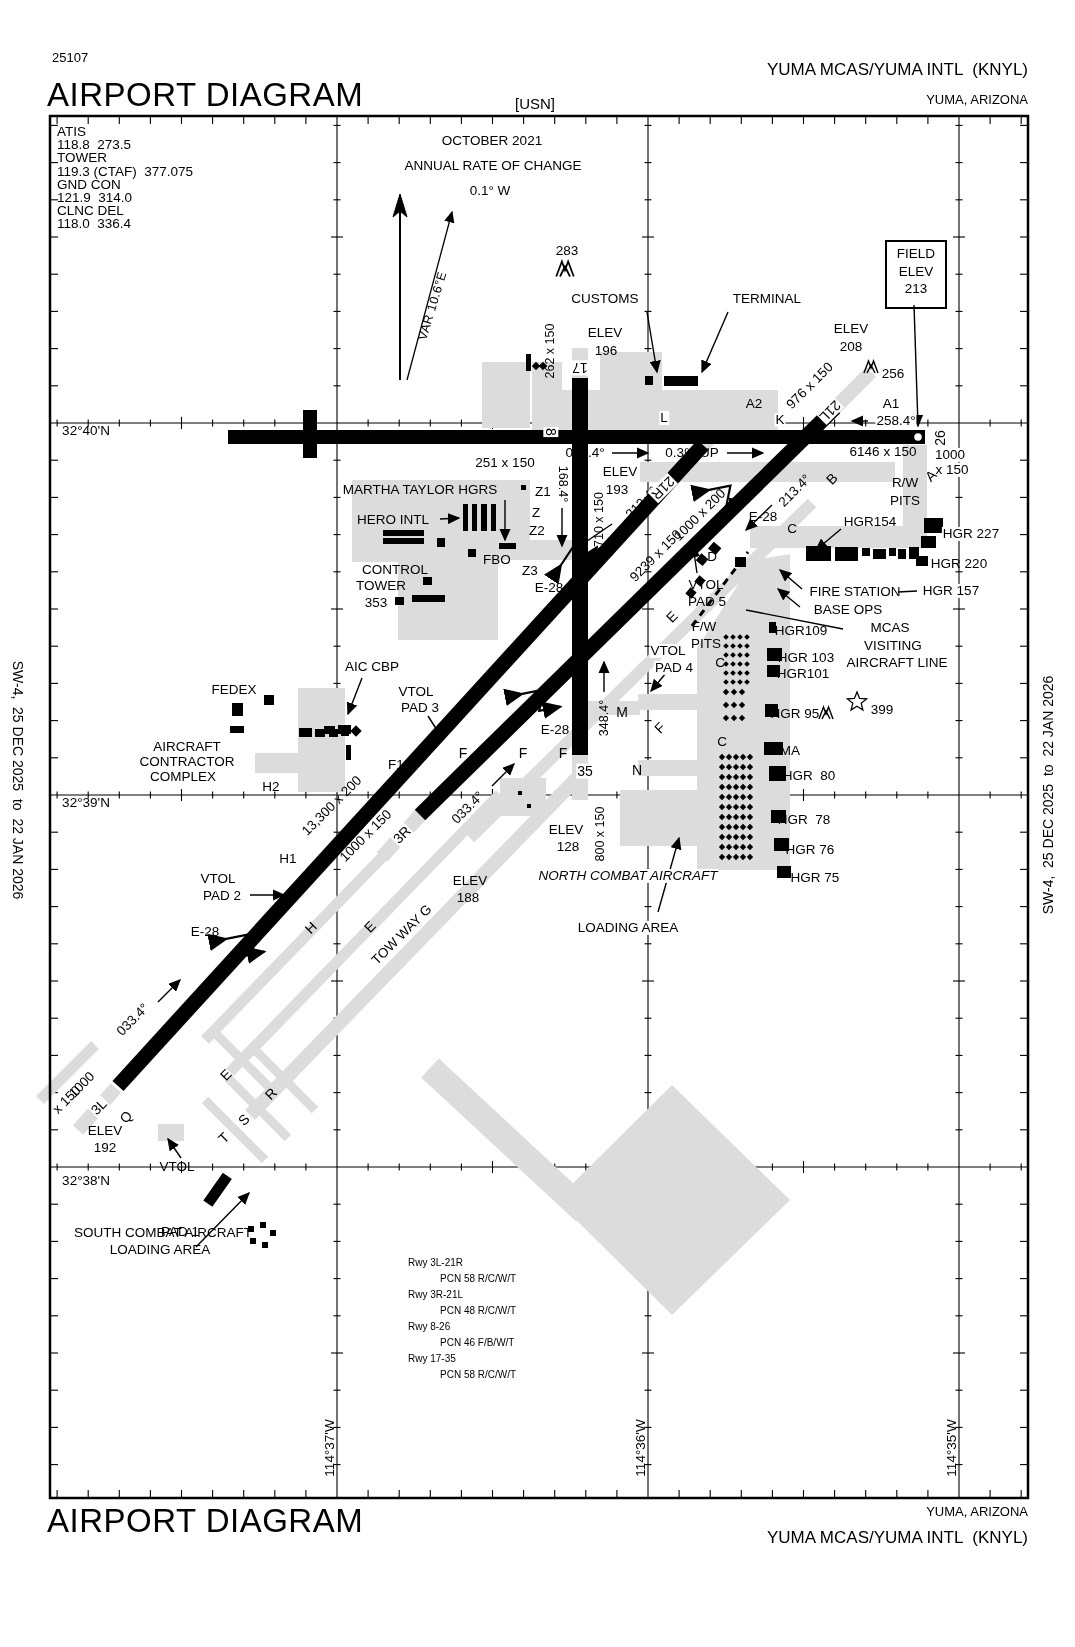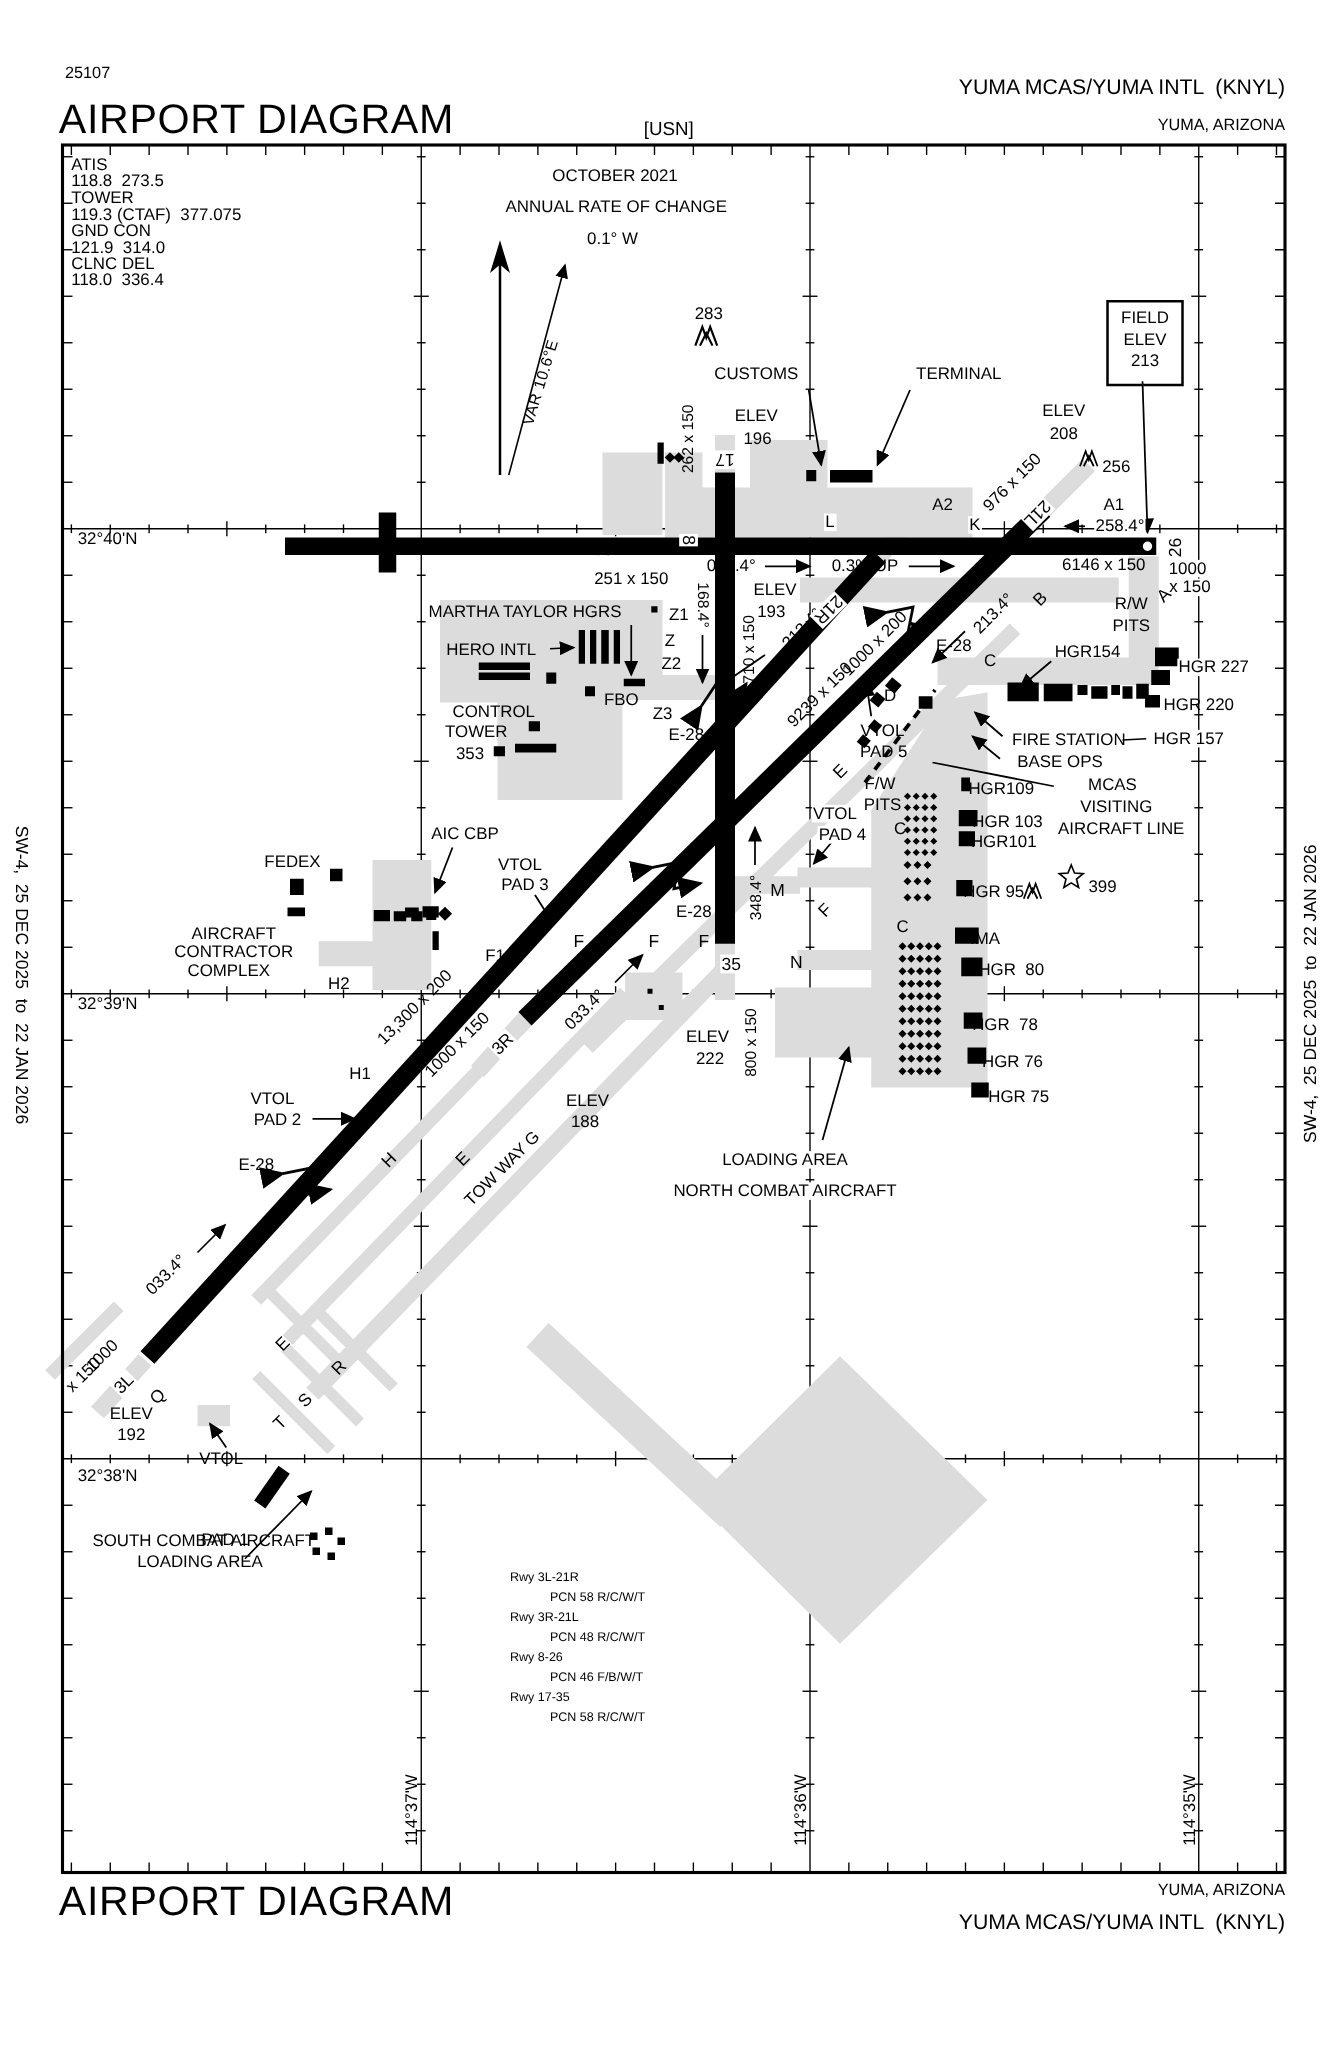--- a/index.html
+++ b/index.html
@@ -761,22 +761,22 @@
       <div class="lbl" style="left: 183px; top: 777px; transform: translate(-50%, -50%);">COMPLEX</div>
       <div class="lbl" style="left: 271px; top: 787px; transform: translate(-50%, -50%);">H2</div>
       <div class="lbl" style="left: 463px; top: 753px; font-size: 14px; transform: translate(-50%, -50%);">F</div>
       <div class="lbl" style="left: 523px; top: 753px; font-size: 14px; transform: translate(-50%, -50%);">F</div>
       <div class="lbl" style="left: 563px; top: 753px; font-size: 14px; transform: translate(-50%, -50%);">F</div>
       <div class="lbl" style="left: 396px; top: 765px; transform: translate(-50%, -50%);">F1</div>
       <div class="lbl bg" style="left: 585px; top: 771px; font-size: 14px; transform: translate(-50%, -50%);">35</div>
       <div class="lbl" style="left: 605px; top: 718px; font-size: 12.5px; transform: translate(-50%, -50%) rotate(-90deg);">348.4°</div>
       <div class="lbl" style="left: 601px; top: 834px; font-size: 12.5px; transform: translate(-50%, -50%) rotate(-90deg);">800 x 150</div>
       <div class="lbl" style="left: 566px; top: 830px; transform: translate(-50%, -50%);">ELEV</div>
-      <div class="lbl" style="left: 568px; top: 847px; transform: translate(-50%, -50%);">222</div>
-      <div class="lbl bg" style="left: 628px; top: 953px; transform: translate(-50%, -50%);">NORTH COMBAT AIRCRAFT</div>
+      <div class="lbl" style="left: 568px; top: 847px; transform: translate(-50%, -50%);">128</div>
+      <div class="lbl bg" style="left: 628px; top: 876px; transform: translate(-50%, -50%); font-style: italic;">NORTH COMBAT AIRCRAFT</div>
       <div class="lbl bg" style="left: 628px; top: 928px; transform: translate(-50%, -50%);">LOADING AREA</div>
       <div class="lbl" style="left: 332px; top: 806px; transform: translate(-50%, -50%) rotate(-45deg);">13,300 x 200</div>
       <div class="lbl" style="left: 366px; top: 836px; transform: translate(-50%, -50%) rotate(-45deg);">1000 x 150</div>
       <div class="lbl bg" style="left: 402px; top: 835px; font-size: 14px; transform: translate(-50%, -50%) rotate(-45deg);">3R</div>
       <div class="lbl" style="left: 468px; top: 808px; transform: translate(-50%, -50%) rotate(-45deg);">033.4°</div>
       <div class="lbl" style="left: 288px; top: 859px; transform: translate(-50%, -50%);">H1</div>
       <div class="lbl" style="left: 218px; top: 879px; transform: translate(-50%, -50%);">VTOL</div>
       <div class="lbl" style="left: 222px; top: 896px; transform: translate(-50%, -50%);">PAD 2</div>
       <div class="lbl" style="left: 470px; top: 881px; transform: translate(-50%, -50%);">ELEV</div>
       <div class="lbl" style="left: 468px; top: 898px; transform: translate(-50%, -50%);">188</div>

